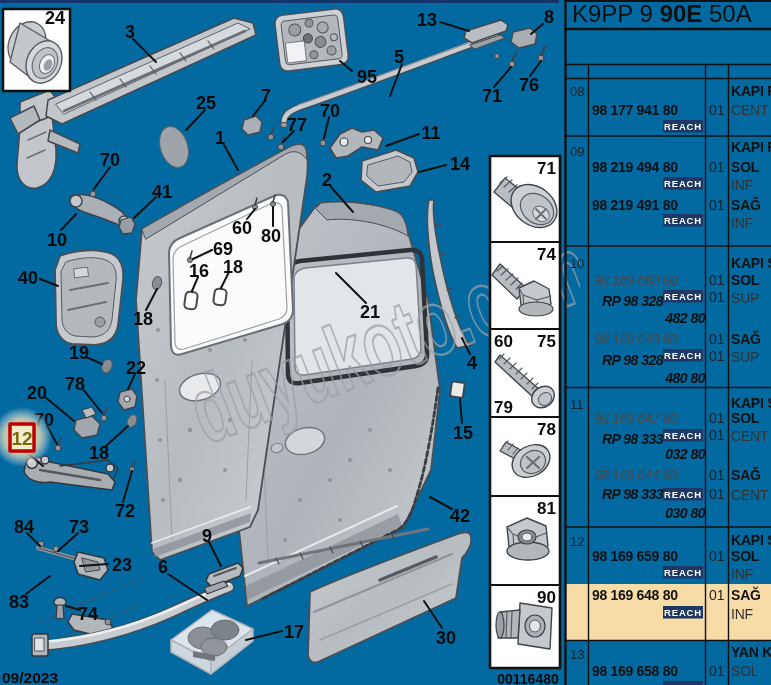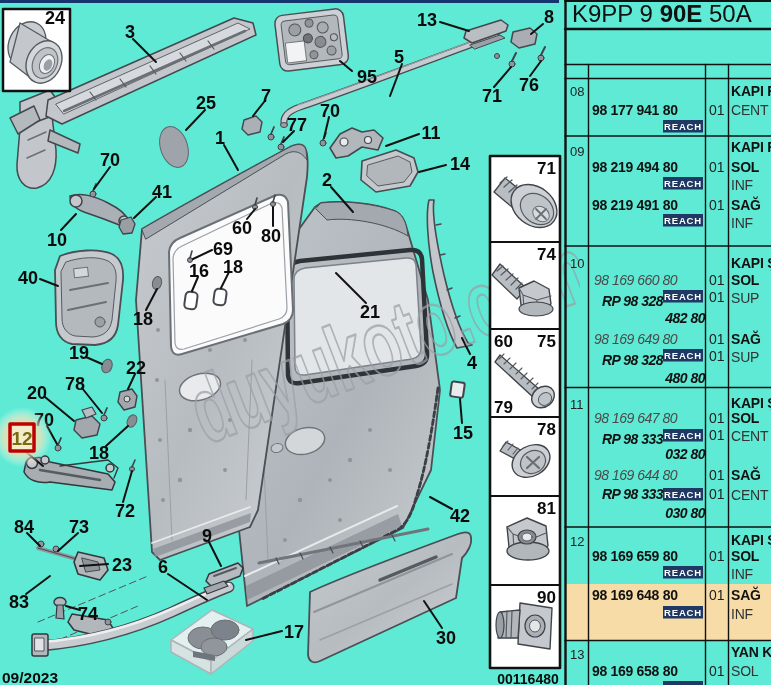--- a/index.html
+++ b/index.html
@@ -1,16 +1,16 @@
 <!DOCTYPE html>
 <html><head>
 <meta charset="utf-8">
 <style>
   html,body{margin:0;padding:0;background:#fff;}
-  #page{position:relative;width:771px;height:685px;background:#5eead4;overflow:hidden;
+  #page{position:relative;width:771px;height:685px;background:#0369a1;overflow:hidden;
         font-family:"Liberation Sans",sans-serif;}
   svg text{font-family:"Liberation Sans",sans-serif;}
 </style>
 </head>
 <body>
 <div id="page">
 <svg width="771" height="685" viewBox="0 0 771 685">
 <defs>
   <linearGradient id="pg" x1="0" y1="0" x2="1" y2="1">
     <stop offset="0" stop-color="#c7cbd0"></stop>

